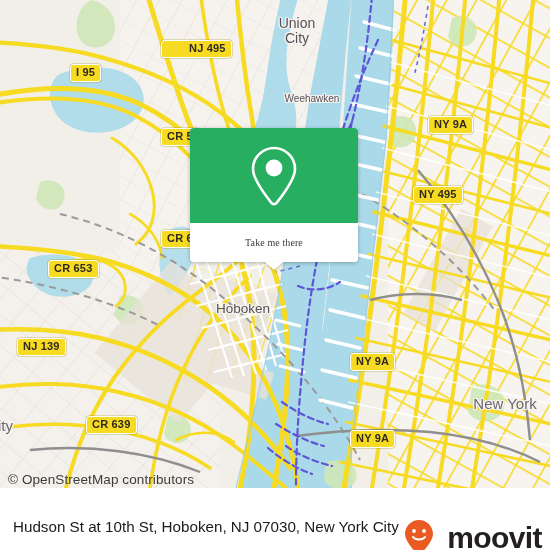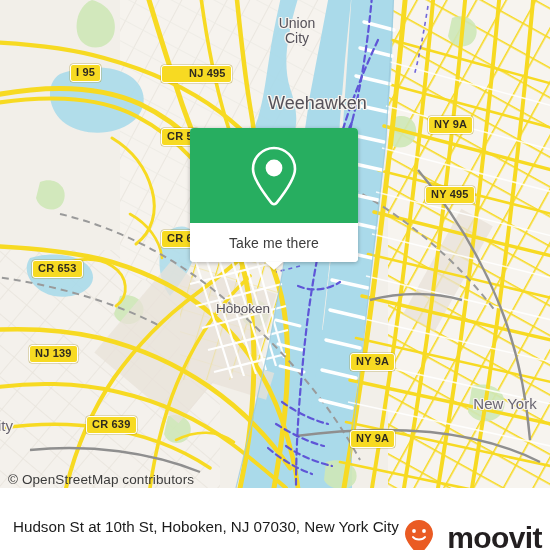--- a/index.html
+++ b/index.html
@@ -91,23 +91,23 @@
   }
   .popup-foot {
     height: 39px;
     border-radius: 0 0 4px 4px;
     display: flex;
     align-items: center;
     justify-content: center;
     background: #ffffff;
   }
   .popup-foot-label {
-    font-size: 14px;
+    font-size: 10px;
     color: #3c3c3c;
-    font-family: Liberation Sans, sans-serif;
+    font-family: Liberation Serif, serif;
     letter-spacing: 0.1px;
   }
   .popup-tail {
     position: absolute;
     left: 50%;
     margin-left: -9px;
     bottom: -8px;
     width: 0; height: 0;
     border-left: 9px solid transparent;
     border-right: 9px solid transparent;
@@ -379,43 +379,43 @@
           <path d="M296 190 L282 275 L268 350 L250 430 L236 488"></path>
           <path d="M394 -10 L386 140 L368 300 L350 460"></path>
         </g>
 
       </g>
     </svg>
 
     <div class="place-label" style="left:264px; top:16px; width:66px; font-size:14px;">Union
 City</div>
 
-    <div class="place-label" style="left:268px; top:94px; width:88px; font-size:18px;">Weehawken</div>
+    <div class="place-label" style="left:268px; top:94px; width:88px; font-size:10px;">Weehawken</div>
 
     <div class="place-label" style="left:212px; top:302px; width:62px; font-size:13.5px;">Hoboken</div>
 
     <div class="place-label" style="left:462px; top:396px; width:86px; font-size:15px; color:#6a6672;">New York</div>
 
     <div class="place-label" style="left:-2px; top:418px; width:32px; font-size:15px; color:#6a6672; text-align:left;">ity</div>
 
     <div class="shield" style="left:70px; top:64px;">I 95</div>
 
-    <div class="shield" style="left:161px; top:65px;padding-left:27px;">NJ 495</div>
+    <div class="shield" style="left:161px; top:40px;padding-left:27px;">NJ 495</div>
 
     <div class="shield" style="left:161px; top:128px;">CR 5</div>
 
     <div class="shield" style="left:428px; top:116px;">NY 9A</div>
 
-    <div class="shield" style="left:413px; top:186px;margin-left:12px;">NY 495</div>
+    <div class="shield" style="left:413px; top:186px;">NY 495</div>
 
     <div class="shield" style="left:161px; top:230px;">CR 6</div>
 
-    <div class="shield" style="left:32px; top:260px;">CR 653</div>
-
-    <div class="shield" style="left:29px; top:338px;margin-top:7px;">NJ 139</div>
+    <div class="shield" style="left:48px; top:260px;">CR 653</div>
+
+    <div class="shield" style="left:17px; top:338px;">NJ 139</div>
 
     <div class="shield" style="left:350px; top:353px;">NY 9A</div>
 
     <div class="shield" style="left:86px; top:416px;">CR 639</div>
 
     <div class="shield" style="left:350px; top:430px;">NY 9A</div>
 
     <div class="popup">
       <div class="popup-head" style="background:#27ae60;">
         <span style="display:block; line-height:0;">

